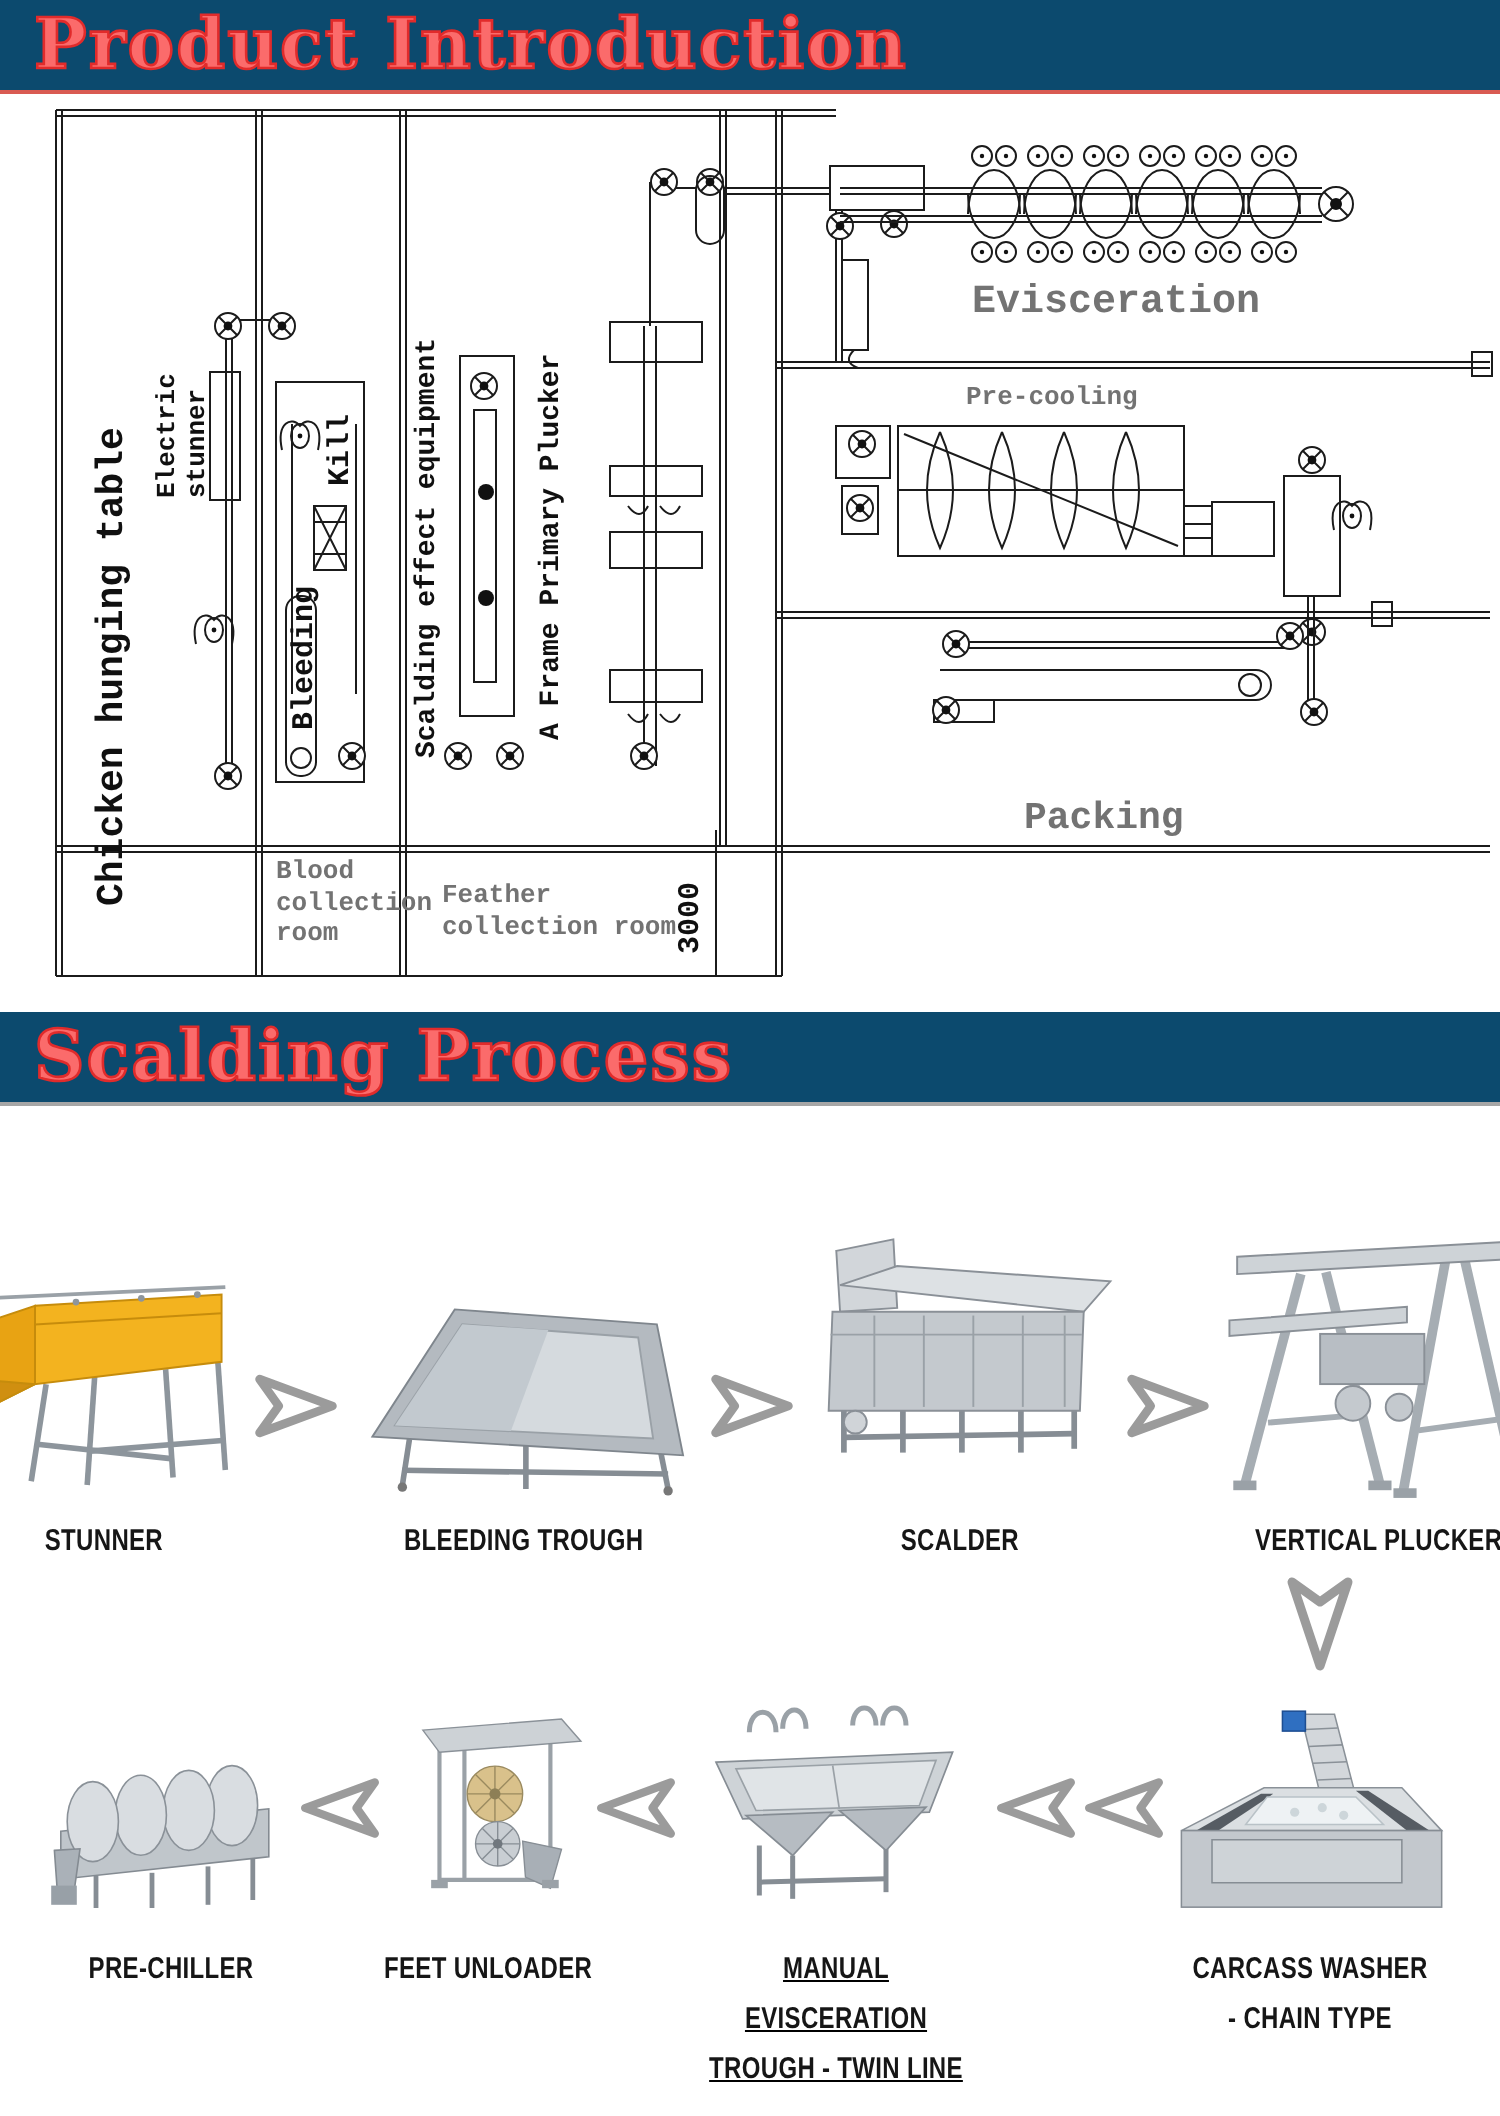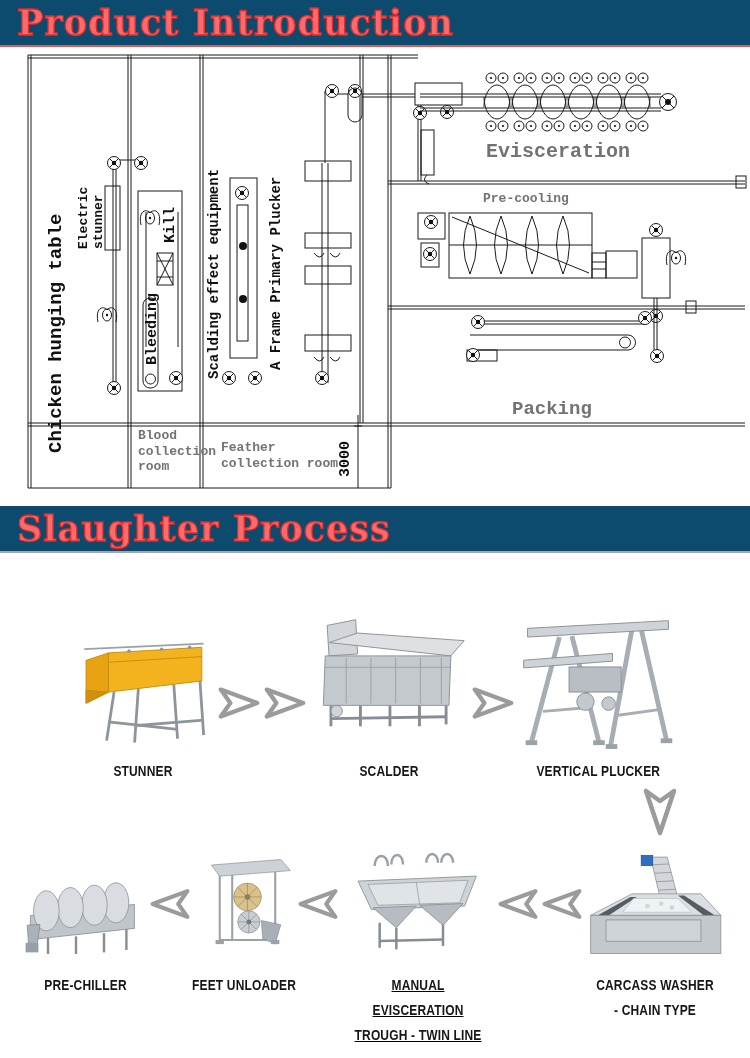--- a/index.html
+++ b/index.html
@@ -177,21 +177,21 @@
   <div class="vlab" style="left:269px;top:118px;height:205px;font-size:14px;">A Frame Primary Plucker</div>
   <div class="hlab" style="left:486px;top:93px;font-size:20px;">Evisceration</div>
   <div class="hlab" style="left:483px;top:144px;font-size:13px;">Pre-cooling</div>
   <div class="hlab" style="left:512px;top:351px;font-size:19px;">Packing</div>
   <div class="hlab" style="left:138px;top:381px;width:86px;font-size:13px;line-height:15.5px;">Blood collection room</div>
   <div class="hlab" style="left:221px;top:393px;width:132px;font-size:13px;line-height:15.5px;">Feather collection room</div>
   <div class="vlab" style="left:338px;top:386px;height:44px;font-size:15px;">3000</div>
 </div>
 
 <div class="band band2">
-  <div class="band-title">Slaughter Process</div>
+  <div class="band-title">Scalding Process</div>
 </div>
 
 <div class="flow">
 
   <div class="flow-row row1">
 
     <div class="flow-item" style="width:146px;">
       <svg width="140" height="131" viewBox="0 0 150 140">
         <line x1="12" y1="30" x2="140" y2="24" stroke="#9aa1a7" stroke-width="2"></line>
         <g stroke="#8d959c" stroke-width="3">
@@ -210,20 +210,36 @@
           <circle cx="95" cy="30" r="1.8" fill="#8d959c"></circle>
           <circle cx="125" cy="28" r="1.8" fill="#8d959c"></circle>
       </svg>
       <div class="flow-label">STUNNER</div>
     </div>
 
     <svg class="flow-arrow" style="margin-bottom:58px;" width="46" height="36" viewBox="0 0 48 36">
       <path d="M5,4 L43,18 L5,32 L15,18 Z" fill="#fff" stroke="#9b9b9b" stroke-width="4.5" stroke-linejoin="round"></path>
     </svg>
 
+    <div class="flow-item" style="width:182px;">
+      <svg width="182" height="131" viewBox="0 0 190 140">
+        <g stroke="#868d94" stroke-width="3">
+          <line x1="34" y1="104" x2="30" y2="130"></line>
+            <line x1="96" y1="108" x2="96" y2="132"></line>
+          <line x1="168" y1="112" x2="172" y2="132"></line>
+            <line x1="30" y1="122" x2="172" y2="124"></line>
+        </g>
+        <polygon points="14,104 58,36 166,44 180,114" fill="#b4bac0" stroke="#7f868d"></polygon>
+        <polygon points="26,98 62,44 156,51 164,105" fill="#d5dade" stroke="#9aa1a7"></polygon>
+        <polygon points="26,98 62,44 108,47 88,101" fill="#c2c9cf" stroke="none"></polygon>
+        <circle cx="30" cy="131" r="2.5" fill="#777" stroke="none"></circle>
+          <circle cx="172" cy="133" r="2.5" fill="#777" stroke="none"></circle>
+      </svg>
+      <div class="flow-label">BLEEDING TROUGH</div>
+    </div>
 
     <svg class="flow-arrow" style="margin-bottom:58px;" width="46" height="36" viewBox="0 0 48 36">
       <path d="M5,4 L43,18 L5,32 L15,18 Z" fill="#fff" stroke="#9b9b9b" stroke-width="4.5" stroke-linejoin="round"></path>
     </svg>
 
     <div class="flow-item" style="width:162px;">
       <svg width="162" height="138" viewBox="0 0 170 145">
         <g stroke="#868d94" stroke-width="3">
           <line x1="24" y1="96" x2="24" y2="118"></line>
             <line x1="55" y1="96" x2="55" y2="118"></line>

